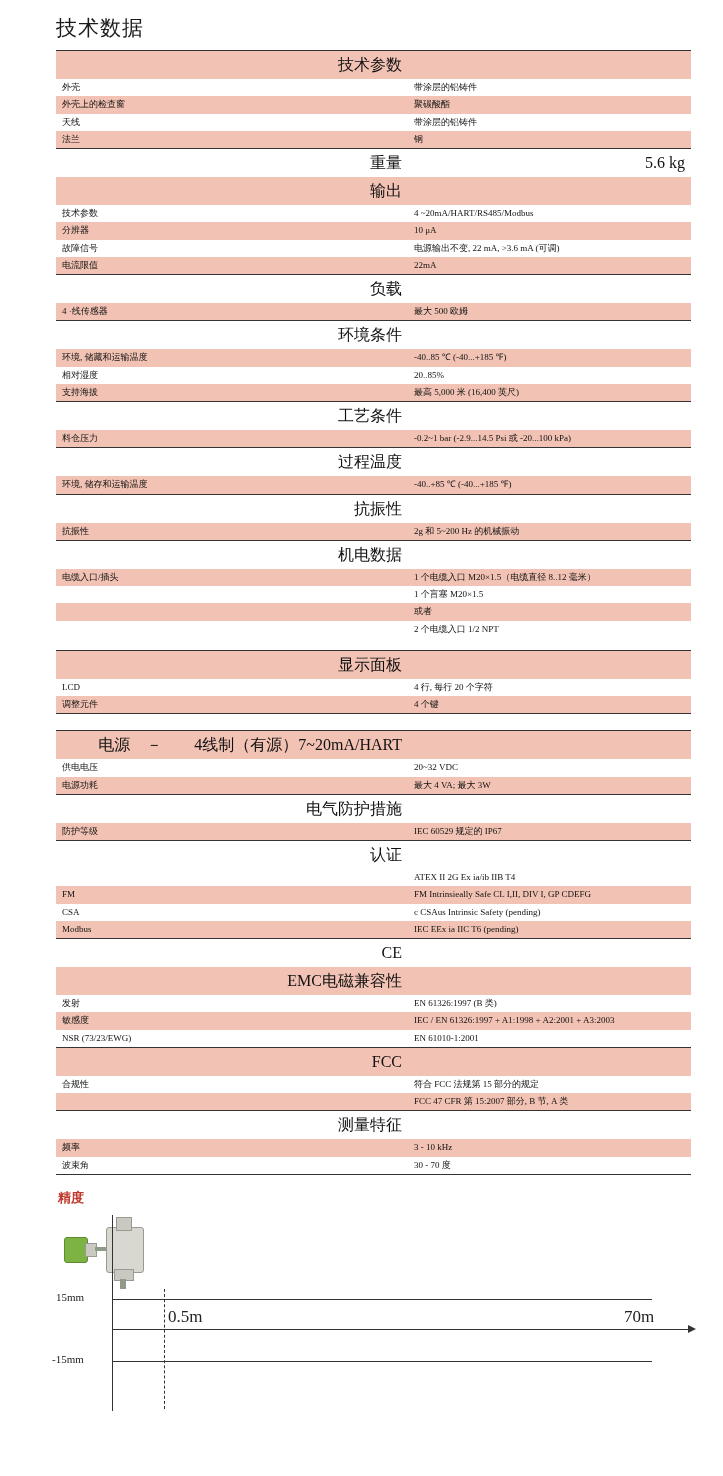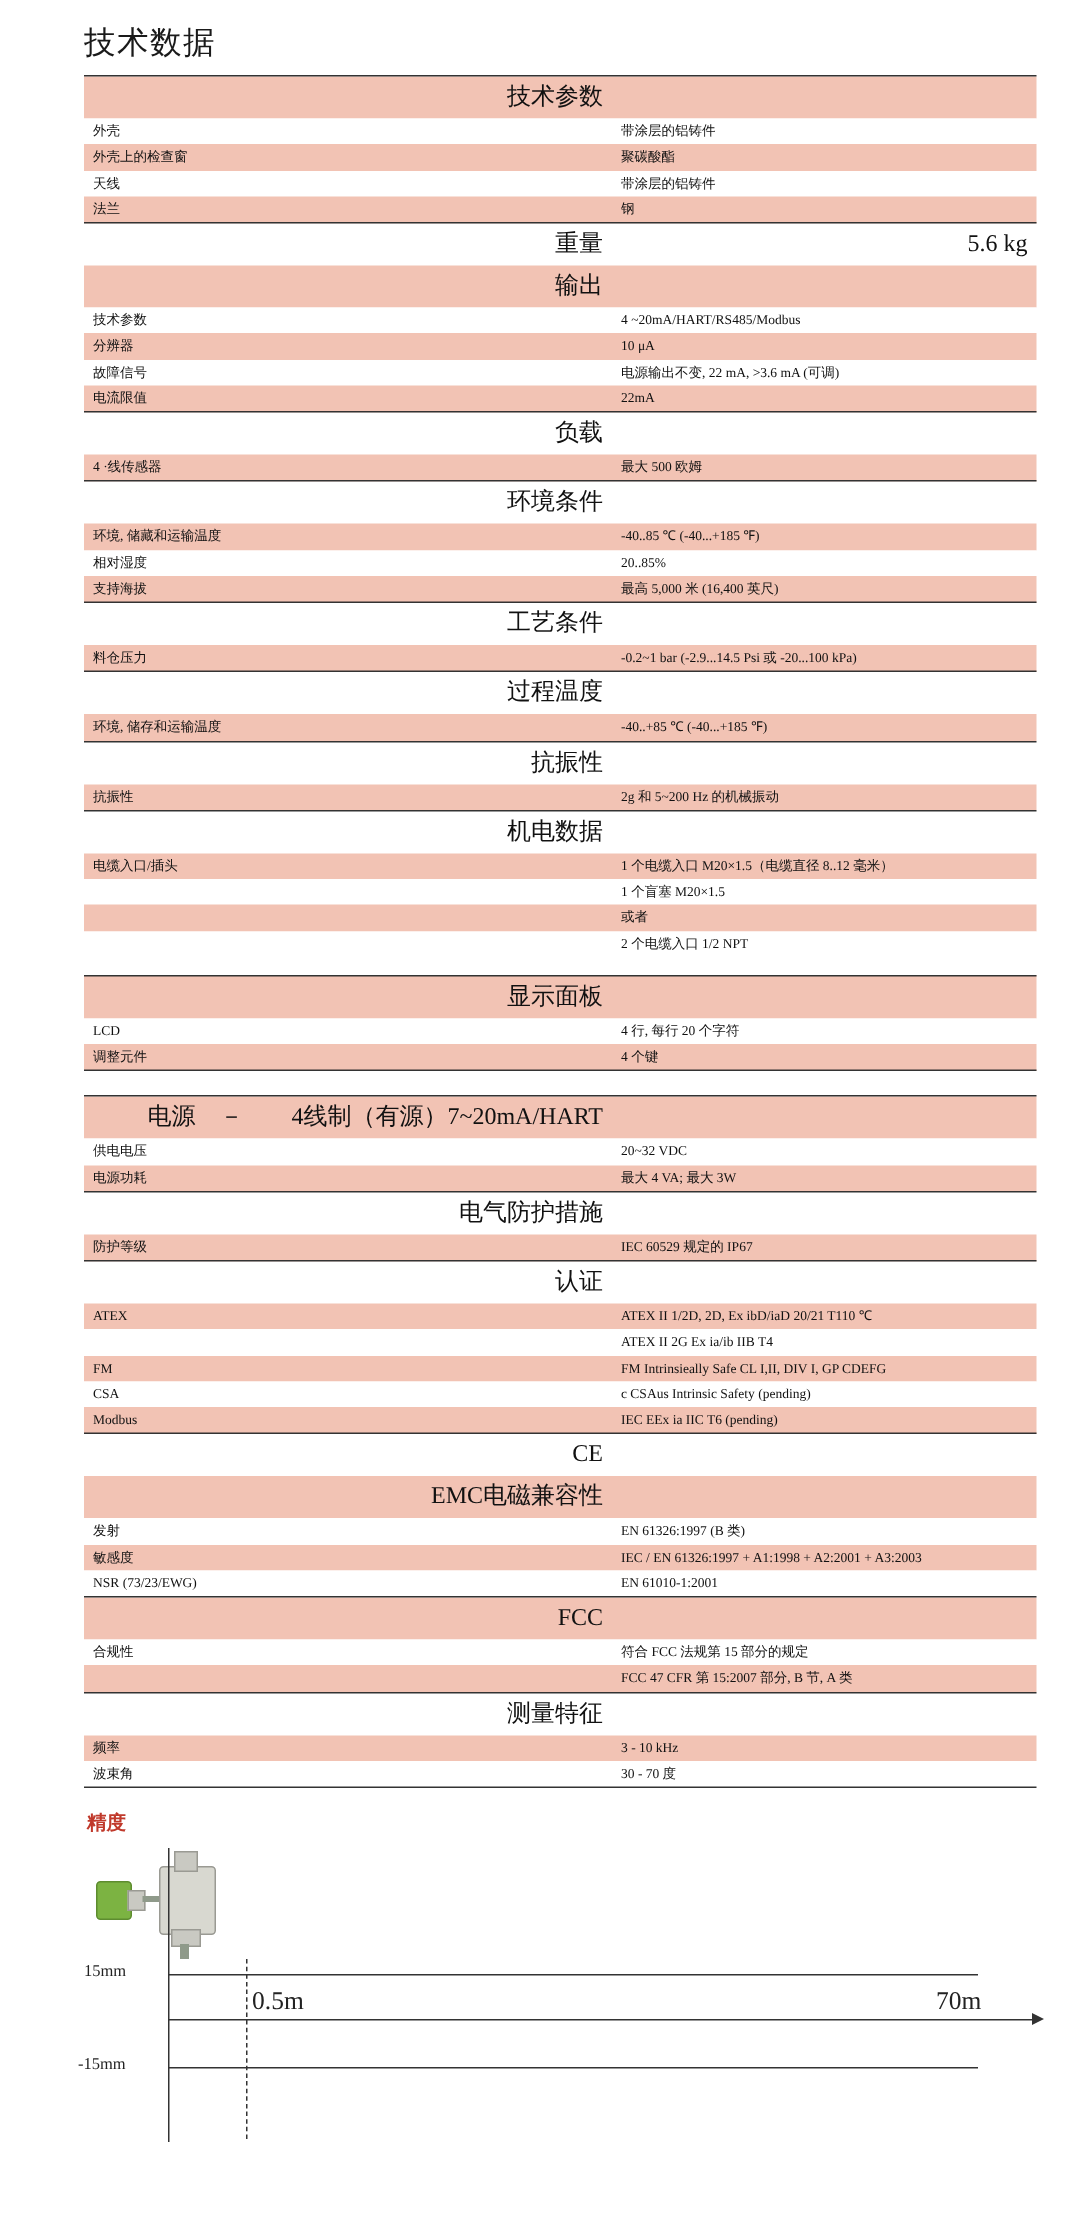--- a/index.html
+++ b/index.html
@@ -297,24 +297,20 @@
           <td class="value"></td>
         </tr>
         <tr class="shaded">
           <td class="label">防护等级</td>
           <td class="value">IEC 60529 规定的 IP67</td>
         </tr>
         <tr class="plain section toprule">
           <td class="label">认证</td>
           <td class="value"></td>
         </tr>
-        <tr class="shaded">
-          <td class="label">ATEX</td>
-          <td class="value">ATEX II 1/2D, 2D, Ex ibD/iaD 20/21 T110 ℃</td>
-        </tr>
         <tr class="plain">
           <td class="label"></td>
           <td class="value">ATEX II 2G Ex ia/ib IIB T4</td>
         </tr>
         <tr class="shaded">
           <td class="label">FM</td>
           <td class="value">FM Intrinsieally Safe CL I,II, DIV I, GP CDEFG</td>
         </tr>
         <tr class="plain">
           <td class="label">CSA</td>

